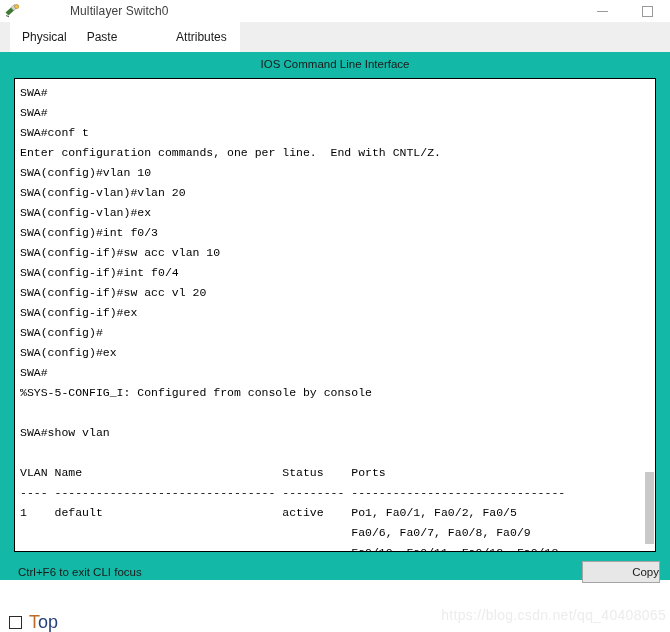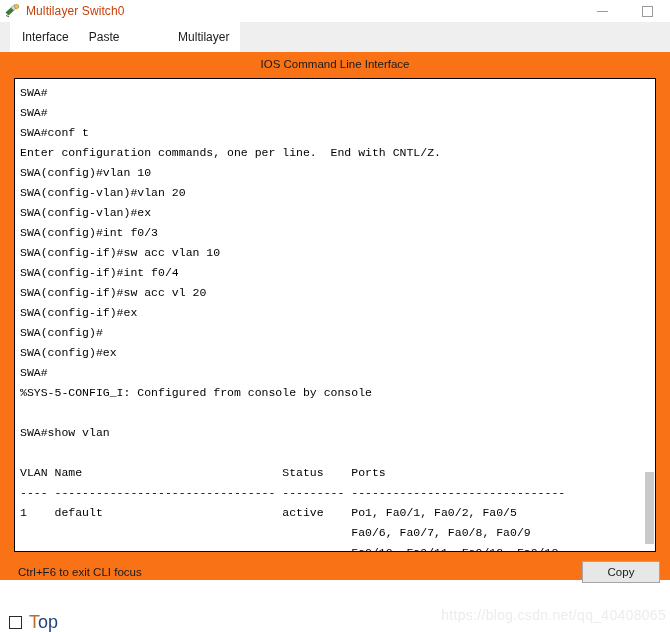--- a/index.html
+++ b/index.html
@@ -27,23 +27,24 @@
   .title-icon {
     width: 16px;
     height: 16px;
     margin-left: 4px;
     margin-right: 6px;
     position: relative;
     flex: none;
   }
   .title-text {
     font-size: 12px;
-    color: #c2410c;
+    color: #404040;
     letter-spacing: 0.1px;
     white-space: nowrap;
+    margin-left: 44px;
   }
   .win-controls {
     position: absolute;
     right: 0;
     top: 0;
     height: 22px;
     display: flex;
     align-items: center;
   }
   .win-btn {
@@ -106,21 +107,21 @@
     background: #13a7e0;
   }
 
   
   .panel {
     position: absolute;
     left: 0;
     top: 52px;
     width: 670px;
     height: 528px;
-    background: #f97316;
+    background: #14b8a6;
   }
   .cli-header {
     text-align: center;
     font-size: 11.5px;
     color: #1a1a1a;
     padding-top: 6px;
     height: 20px;
     box-sizing: border-box;
   }
 
@@ -185,21 +186,21 @@
   }
   .btn {
     background: #e7e7e7;
     border: 1px solid #a6a6a6;
     font-family: "Liberation Sans", sans-serif;
     font-size: 11.5px;
     color: #1a1a1a;
     width: 78px;
     height: 22px;
     line-height: 20px;
-    text-align: center;
+    text-align: right;
     box-sizing: border-box;
     margin-left: 11px;
     cursor: default;
     padding: 0;
   }
 
   
   .watermark {
     position: absolute;
     right: 4px;
@@ -257,24 +258,24 @@
       <span class="min-glyph"></span>
     </div>
     <div class="win-btn">
       <span class="max-glyph"></span>
     </div>
   </div>
 </div>
 
 <div class="tabstrip-wrap">
   <div class="tabstrip">
-    <div class="tab">Interface</div>
+    <div class="tab">Physical</div>
     <div class="tab">Paste</div>
     <div class="tab active">CLI</div>
-    <div class="tab">Multilayer</div>
+    <div class="tab">Attributes</div>
   </div>
 </div>
 
 <div class="panel">
 
   <div class="cli-header">IOS Command Line Interface</div>
 
   <div class="terminal-box">
     <pre class="terminal-text">SWA#
 SWA#

